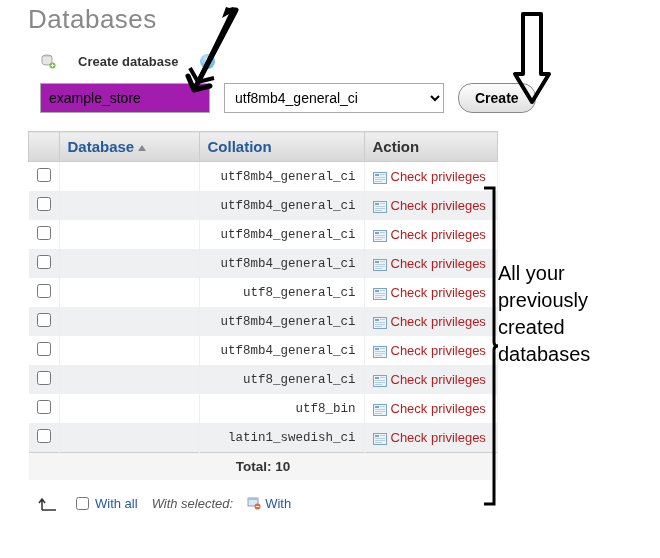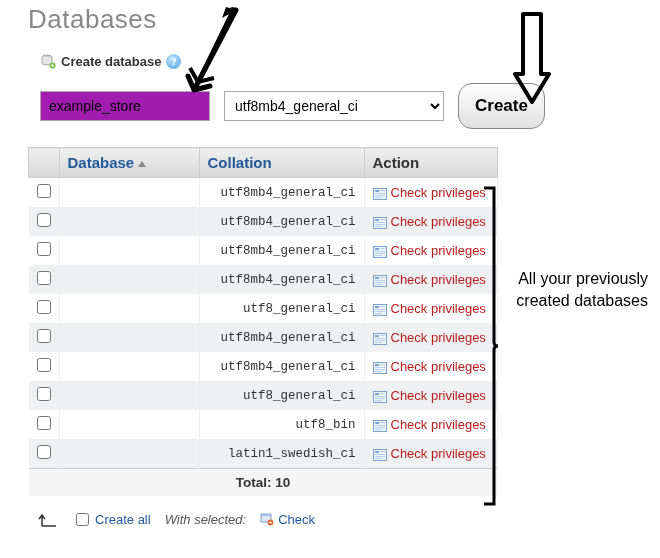--- a/index.html
+++ b/index.html
@@ -1,28 +1,28 @@
 <!DOCTYPE html>
 <html><head>
 <meta charset="utf-8">
 <style>
   * { box-sizing: border-box; margin: 0; padding: 0; }
   body { font-family: Arial, Helvetica, sans-serif; font-size: 13px; color: #333; background: #fff; width: 660px; }
   .page { padding: 0 0 20px 28px; position: relative; }
   h2.title { font-size: 26px; font-weight: normal; color: #888; margin: 4px 0 18px 0; letter-spacing: 0.5px; }
 
-  .create-row { display: flex; align-items: center; gap: 5px; margin: 0 0 14px 12px; }
+  .create-row { display: flex; align-items: center; gap: 22px; margin: 0 0 14px 12px; }
   .create-row .label { font-weight: bold; color: #333; font-size: 13px; }
   .icon-newdb { width:16px; height:16px; display:inline-block; }
   .icon-help { width:15px; height:15px; border-radius:50%; background:radial-gradient(circle at 40% 30%, #bfe5ff, #4aa3e0); display:inline-flex; align-items:center; justify-content:center; color:#fff; font-size:11px; font-weight:bold; font-family:Georgia,serif; }
 
   .form-row { display:flex; align-items:center; gap:14px; margin: 0 0 18px 12px; }
   .text-input { width: 170px; height: 30px; border:1px solid #aaa; padding: 0 8px; font-size:14px; background:#a21caf; }
   .select { width: 220px; height: 30px; border:1px solid #aaa; padding: 0 6px; font-size:14px; background:#fff; font-family: inherit; }
-  .btn-create { height:46px; padding: 0 16px; border:1px solid #888; border-radius:14px; background:linear-gradient(#fdfdfd,#e0e0e0); font-weight:bold; font-size:17px; cursor:pointer; }
+  .btn-create { height:30px; padding: 0 16px; border:1px solid #888; border-radius:14px; background:linear-gradient(#fdfdfd,#e0e0e0); font-weight:bold; font-size:14px; cursor:pointer; }
 
   .table-wrap { width: 470px; }
   table { border-collapse: collapse; width:100%; }
   thead th { background: linear-gradient(#f0f0f0,#d7d7d7); text-align:left; font-size:15px; padding:6px 8px; border:1px solid #ccc; }
   thead th.hdr-link { color:#235a9c; cursor:pointer; }
   thead th.first { width:28px; }
   tbody td { padding:6px 8px; border-right:1px solid #eee; font-size:13px; vertical-align:middle; }
   tbody tr.odd { background:#fff; }
   tbody tr.even { background:#eef0f2; }
   td.chk { width:28px; text-align:center; }
@@ -40,21 +40,21 @@
   .checkall { display:flex; align-items:center; gap:6px; color:#235a9c; cursor:pointer; }
   .withsel { font-style:italic; color:#555; }
   .drop-link { color:#235a9c; text-decoration:none; display:flex; align-items:center; gap:4px; }
   .drop-icon { width:14px; height:14px; }
 
   
   .anno { position:absolute; pointer-events:none; }
   .anno-arrow1 { left:180px; top:0px; width:70px; height:100px; }
   .anno-arrow2 { left:509px; top:6px; width:46px; height:98px; }
   .bracket { left:482px; top:182px; width:18px; height:320px; }
-  .anno-text { left:498px; top:264px; width:150px; font-size:16px; color:#000; line-height:1.35; text-align:right; }
+  .anno-text { left:498px; top:256px; width:150px; font-size:20px; color:#000; line-height:1.35; text-align:left; }
 </style>
 </head>
 <body>
 
 <div class="page">
   <h2 class="title">Databases</h2>
 
   <div class="create-row">
     <span class="icon-newdb">
       <svg viewBox="0 0 16 16">
@@ -229,33 +229,33 @@
   </div>
 
   <div class="bottom-bar">
     <span class="arrow-up">
       <svg viewBox="0 0 24 18">
           <path d="M4 16 H18 M4 16 V6 M1 9 L4 5 L7 9" fill="none" stroke="#333" stroke-width="1.5"></path>
         </svg>
     </span>
     <label class="checkall">
       <input type="checkbox" style="">
-      <span>Create all</span>
+      <span>With all</span>
     </label>
     <span class="withsel">With selected:</span>
     <a href="#" class="drop-link">
       <span class="drop-icon">
         <svg viewBox="0 0 14 14">
             <rect x="1" y="2" width="10" height="8" fill="#dbe7f3" stroke="#6a8db5" stroke-width="0.8"></rect>
             <rect x="1" y="2" width="10" height="2" fill="#9ec1e4"></rect>
             <circle cx="10.5" cy="10.5" r="3" fill="#e06a3a"></circle>
             <rect x="8.8" y="10" width="3.4" height="1" fill="#fff"></rect>
           </svg>
       </span>
-      <span>Check</span>
+      <span>With</span>
     </a>
   </div>
 
   <div class="anno anno-arrow1">
     <svg viewBox="0 0 70 100">
         <path d="M56 6 L14 86 L8 72 M14 86 L30 82" fill="none" stroke="#000" stroke-width="5" stroke-linecap="round" stroke-linejoin="round"></path>
         <path d="M56 6 L46 3 L42 14 Z" fill="#000"></path>
         <path d="M56 6 L16 80" stroke="#000" stroke-width="11" stroke-linecap="round" opacity="0.0"></path>
         <path d="M54 4 L18 78 L10 64 L18 78 L34 74" fill="none" stroke="#000" stroke-width="4"></path>
         <path d="M56 4 Q52 2 47 5 L50 14 Q58 10 56 4 Z" fill="#000"></path>

